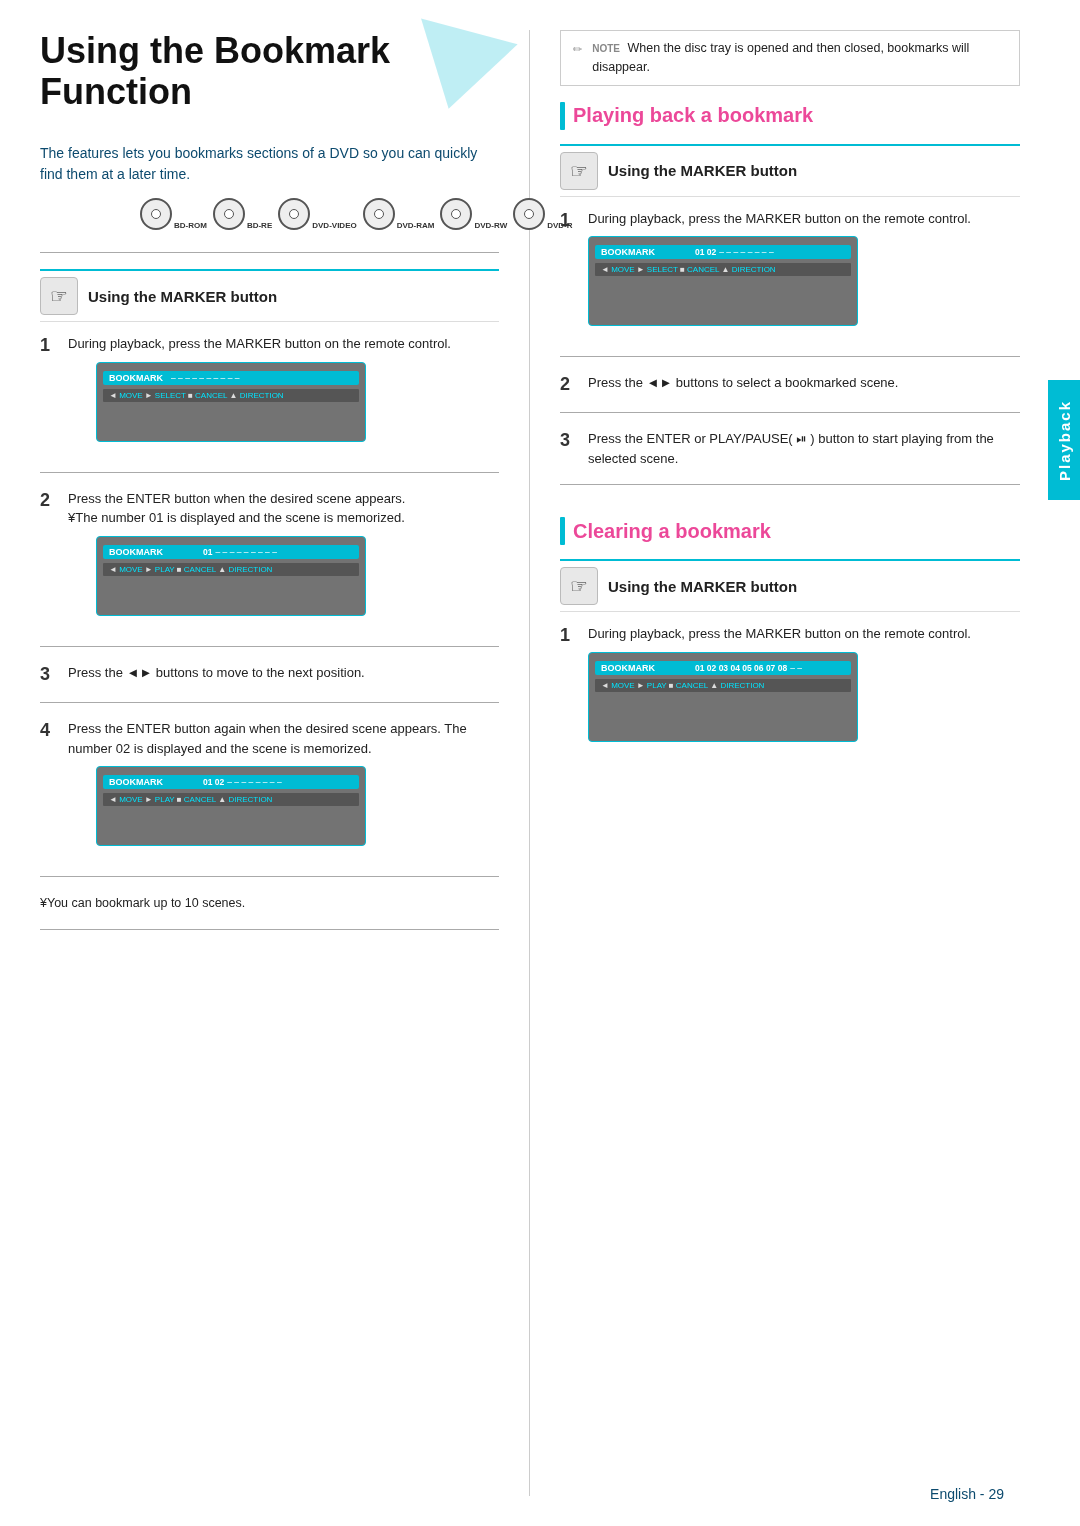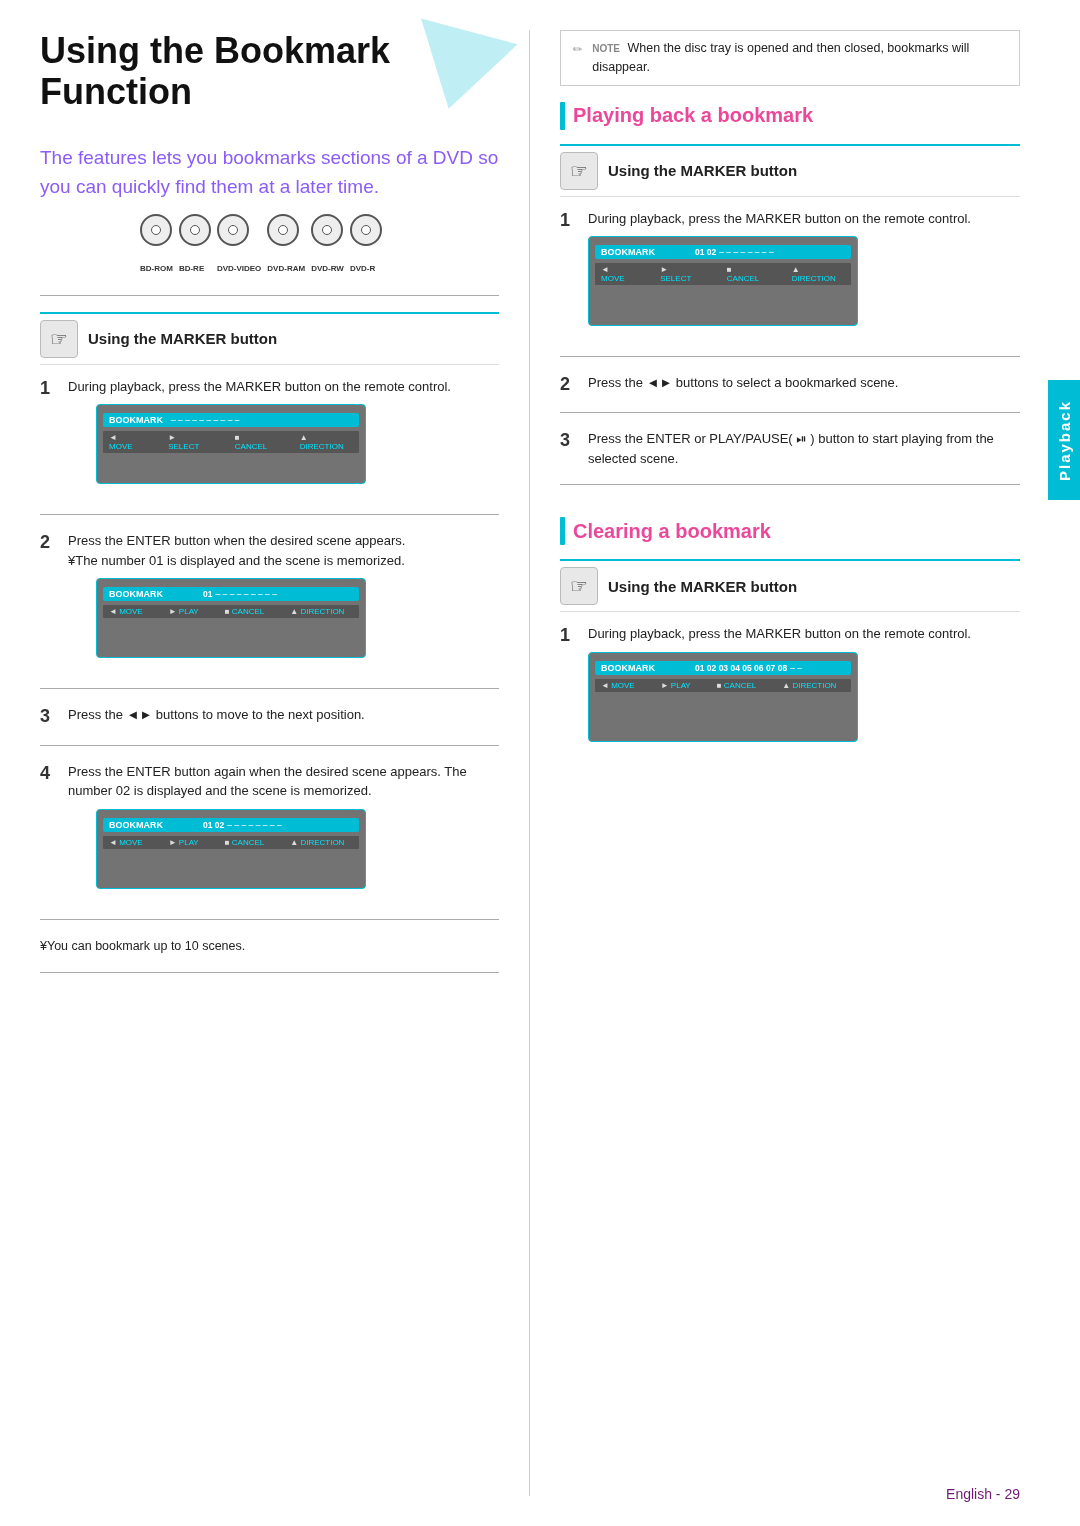--- a/index.html
+++ b/index.html
@@ -65,39 +65,39 @@
     
     .page-title {
       font-size: 36px;
       font-weight: 900;
       line-height: 1.15;
       margin-bottom: 30px;
       color: #111;
     }
 
     .intro-text {
-      font-size: 19px;
+      font-size: 14px;
       line-height: 1.55;
       margin-bottom: 12px;
-      color: #8b5cf6;
+      color: #0c4a6e;
     }
 
     
     .disc-icons-row {
       display: flex;
       gap: 6px;
       margin-bottom: 22px;
       margin-left: 100px;
     }
 
     .disc-icon {
       display: flex;
-      flex-direction: column;
-      align-items: flex-start;
-      gap: 18px;
+      flex-direction: row;
+      align-items: flex-end;
+      gap: 2px;
     }
 
     .disc-circle {
       width: 32px;
       height: 32px;
       border-radius: 50%;
       border: 2px solid #555;
       background: #eee;
       display: flex;
       align-items: center;
@@ -228,21 +228,21 @@
       font-weight: bold;
       padding-left: 32px;
     }
 
     .bookmark-controls {
       background: #555;
       color: #fff;
       font-size: 8px;
       padding: 2px 6px;
       display: flex;
-      gap: 26px;
+      gap: 2px;
       border-radius: 1px;
     }
 
     .ctrl-item {
       font-size: 8px;
       color: #ddd;
     }
 
     .ctrl-item span {
       color: #00e5ff;
@@ -294,23 +294,23 @@
       font-size: 10px;
       font-weight: bold;
       color: #888;
       margin-right: 4px;
     }
 
     
     .page-footer {
       position: absolute;
       bottom: 24px;
-      right: 60px;
+      right: 76px;
       font-size: 14px;
-      color: #701a75;
+      color: #0c4a6e;
       font-weight: 500;
     }
 
     
     .footnote {
       font-size: 12.5px;
       line-height: 1.6;
       color: #222;
       margin-top: 4px;
       margin-left: 0;

